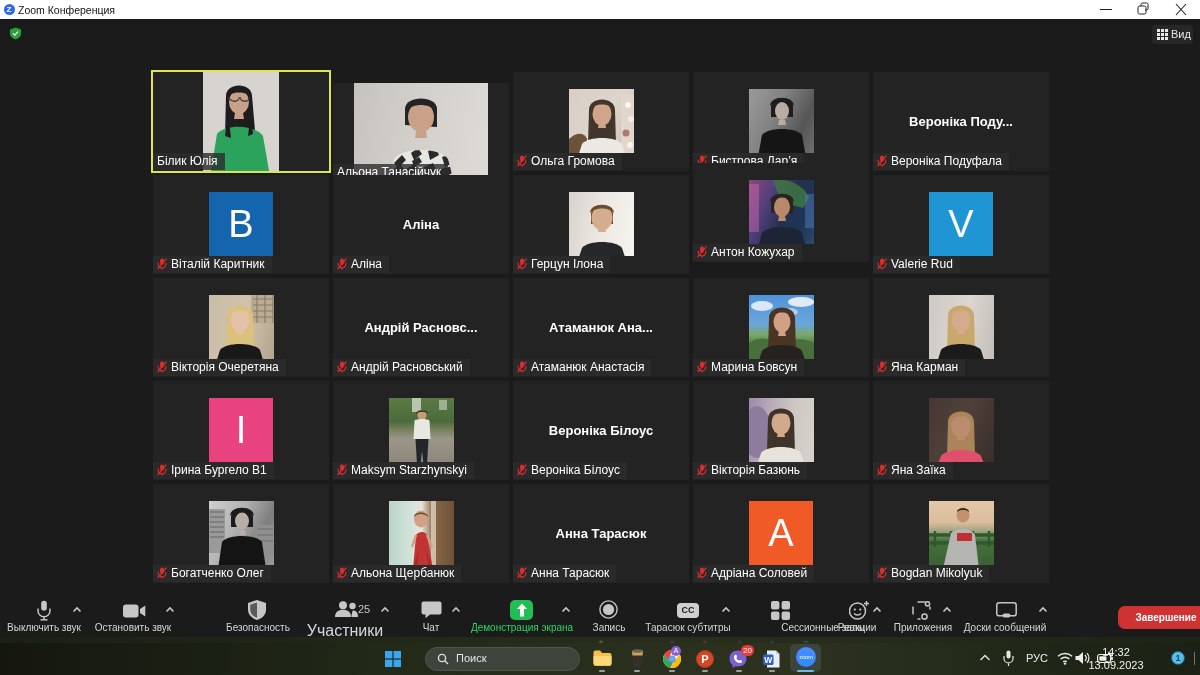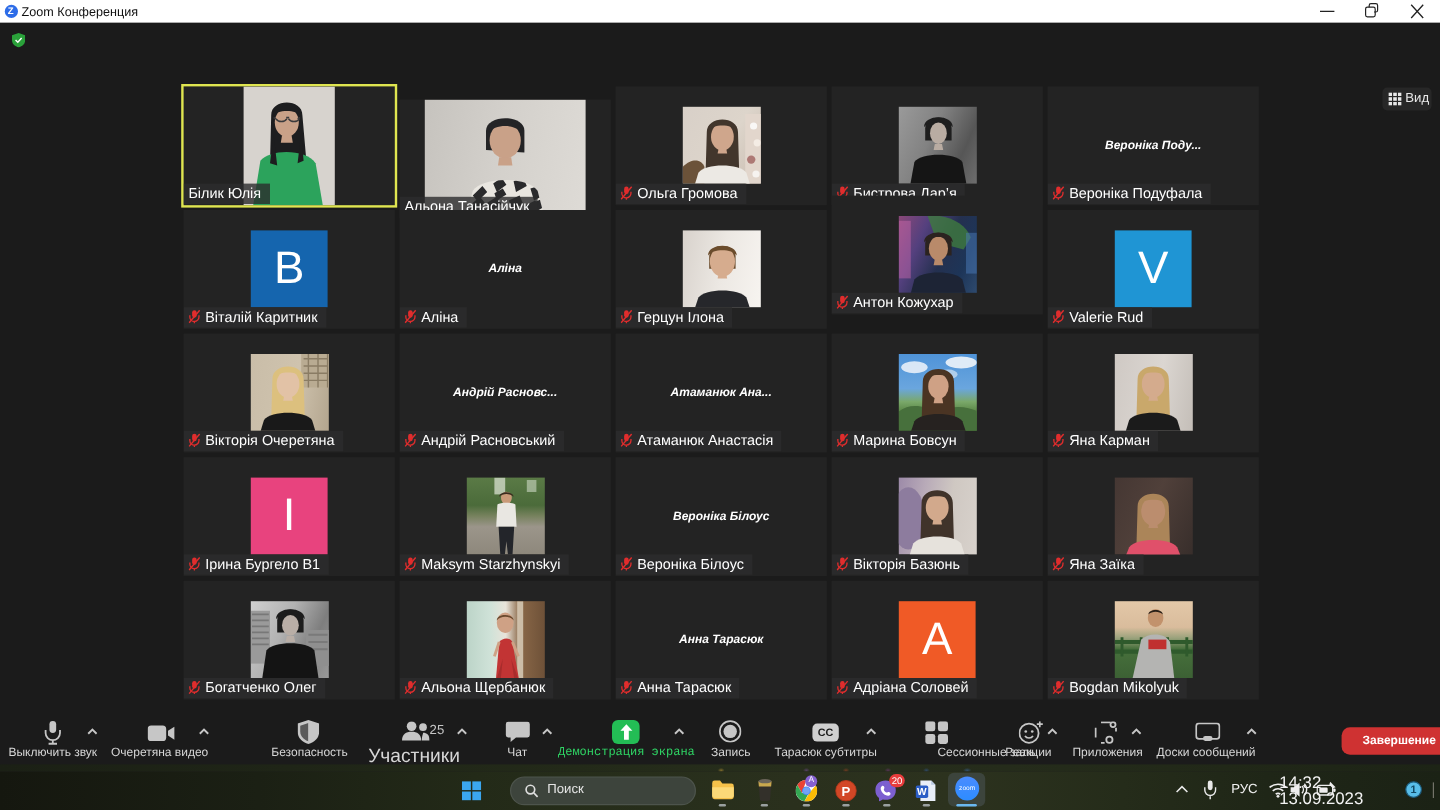--- a/index.html
+++ b/index.html
@@ -11,27 +11,27 @@
 #titlebar { position:absolute; left:0; top:0; width:1200px; height:19px; background:#fff; }
 #zlogo { position:absolute; left:3.5px; top:3.5px; width:11px; height:11px; border-radius:50%;
   background:#2d6ce8; color:#fff; font-size:8px; font-weight:bold; text-align:center; line-height:11px; }
 #ttitle { position:absolute; left:18px; top:3.5px; font-size:10.5px; color:#111; }
 .wbtn { position:absolute; top:0; height:19px; color:#222; }
 
 
 #main { position:absolute; left:0; top:19px; width:1200px; height:618px; background:#1b1b1b; }
 #shield { position:absolute; left:10px; top:8px; }
 #vid { position:absolute; right:7px; top:6px; width:41px; height:19px; background:#272727;
-  border-radius:4px; color:#e8e8e8; font-size:11px;margin-top:48px; }
+  border-radius:4px; color:#e8e8e8; font-size:11px; }
 #vid span { position:absolute; left:19px; top:3px; }
 
 
 .tile { position:absolute; width:176px; height:99px; background:#232323; overflow:hidden; }
 .ctr { position:absolute; left:0; top:0; width:100%; height:100%; display:flex;
-  align-items:center; justify-content:center; color:#fff; font-size:10px; font-weight:bold;font-style:italic; }
+  align-items:center; justify-content:center; color:#fff; font-size:13px; font-weight:bold; }
 .sq { position:absolute; left:56px; top:17px; width:64px; height:64px; display:flex;
   align-items:center; justify-content:center; color:#fff; font-size:38px; font-weight:400; }
 .ph { position:absolute; left:56px; top:17px; width:65px; height:64px; }
 .lbl { position:absolute; left:0; bottom:1px; height:17px; background:rgba(44,44,45,.8);
   color:#fff; font-size:12px; line-height:17px; padding:0 7px 0 4px; white-space:nowrap; }
 .lbl svg { vertical-align:-2px; margin-right:4px; }
 </style>
 </head>
 <body>
 <div id="app">
@@ -471,21 +471,21 @@
           <path d="M1.5 5.5 L5 2 L8.5 5.5" stroke="#c6c6c6" stroke-width="1.6" fill="none"></path>
         </svg>
   <div style="position:absolute;left:-46px;top:603px;width:180px;text-align:center;font-size:10px;color:#d6d6d6;">Выключить звук</div>
   <div style="position:absolute;left:123px;top:585px;"><svg width="23" height="14" viewBox="0 0 23 14">
             <rect x="0" y="0.5" width="15.5" height="13" rx="3" fill="#c6c6c6"></rect>
             <path d="M17 5 L22.3 1.6 V12.4 L17 9 Z" fill="#c6c6c6"></path>
           </svg></div>
   <svg style="position:absolute;left:165px;top:587px" width="10" height="7" viewBox="0 0 10 7">
           <path d="M1.5 5.5 L5 2 L8.5 5.5" stroke="#c6c6c6" stroke-width="1.6" fill="none"></path>
         </svg>
-  <div style="position:absolute;left:43px;top:603px;width:180px;text-align:center;font-size:10px;color:#d6d6d6;">Очеретяна видео</div>
+  <div style="position:absolute;left:43px;top:603px;width:180px;text-align:center;font-size:10px;color:#d6d6d6;">Остановить звук</div>
   <div style="position:absolute;left:248px;top:581px;"><svg width="18" height="20" viewBox="0 0 18 20">
             <path d="M9 0 L18 3 V9.5 C18 15 14 18.4 9 20 C4 18.4 0 15 0 9.5 V3 Z" fill="#c6c6c6"></path>
             <path d="M9 2.4 L2.2 4.8 V9.6 C2.2 13.6 5.2 16.4 9 17.8 Z" fill="#5a5a5a"></path>
             <path d="M9 2.4 L15.8 4.8 V9.6 C15.8 13.6 12.8 16.4 9 17.8 Z" fill="#c6c6c6"></path>
           </svg></div>
   <div style="position:absolute;left:168px;top:603px;width:180px;text-align:center;font-size:10px;color:#d6d6d6;">Безопасность</div>
   <div style="position:absolute;left:334px;top:582px;"><svg width="24" height="17" viewBox="0 0 24 17">
             <g fill="#c6c6c6">
               <circle cx="9" cy="4.2" r="4"></circle>
               <path d="M1 16 C1 10.8 4.4 8.8 9 8.8 C13.6 8.8 17 10.8 17 16 Z"></path>
@@ -505,21 +505,21 @@
           <path d="M1.5 5.5 L5 2 L8.5 5.5" stroke="#c6c6c6" stroke-width="1.6" fill="none"></path>
         </svg>
   <div style="position:absolute;left:341px;top:603px;width:180px;text-align:center;font-size:10px;color:#d6d6d6;">Чат</div>
   <div style="position:absolute;left:510px;top:581px;width:23px;height:20px;background:#23bd55;border-radius:5px;"></div>
   <svg style="position:absolute;left:515.5px;top:584px" width="12" height="14" viewBox="0 0 12 14">
           <path d="M6 0.5 L11 6 H8 V13.5 H4 V6 H1 Z" fill="#fff"></path>
         </svg>
   <svg style="position:absolute;left:561px;top:587px" width="10" height="7" viewBox="0 0 10 7">
           <path d="M1.5 5.5 L5 2 L8.5 5.5" stroke="#c6c6c6" stroke-width="1.6" fill="none"></path>
         </svg>
-  <div style="position:absolute;left:432px;top:603px;width:180px;text-align:center;font-size:10px;color:#2fd565;font-family:Liberation Mono, monospace;">Демонстрация экрана</div>
+  <div style="position:absolute;left:432px;top:603px;width:180px;text-align:center;font-size:10px;color:#2fd565;">Демонстрация экрана</div>
   <div style="position:absolute;left:599px;top:581px;"><svg width="19" height="19" viewBox="0 0 19 19">
             <circle cx="9.5" cy="9.5" r="8.6" fill="none" stroke="#c6c6c6" stroke-width="1.4"></circle>
             <circle cx="9.5" cy="9.5" r="5.6" fill="#c6c6c6"></circle>
           </svg></div>
   <div style="position:absolute;left:519px;top:603px;width:180px;text-align:center;font-size:10px;color:#d6d6d6;">Запись</div>
   <div style="position:absolute;left:677px;top:584px;width:22px;height:15px;background:#cfcfcf;border-radius:4px;color:#1a1a1a;font-size:9px;font-weight:bold;text-align:center;line-height:15px;">CC</div>
   <svg style="position:absolute;left:721px;top:587px" width="10" height="7" viewBox="0 0 10 7">
           <path d="M1.5 5.5 L5 2 L8.5 5.5" stroke="#c6c6c6" stroke-width="1.6" fill="none"></path>
         </svg>
   <div style="position:absolute;left:598px;top:603px;width:180px;text-align:center;font-size:10px;color:#d6d6d6;">Тарасюк субтитры</div>
@@ -661,18 +661,18 @@
   <svg style="position:absolute;left:1075px;top:8px" width="15" height="14" viewBox="0 0 15 14">
         <path d="M0.5 5 h3 L8 1 v12 L3.5 9 h-3 Z" fill="#eee"></path>
         <path d="M10 4 a4.5 4.5 0 0 1 0 6 M12 2.2 a7 7 0 0 1 0 9.6" stroke="#eee" stroke-width="1.2" fill="none"></path>
       </svg>
   <svg style="position:absolute;left:1097px;top:8px" width="17" height="14" viewBox="0 0 17 14">
         <rect x="0.6" y="3.5" width="13" height="8" rx="2" fill="none" stroke="#eee" stroke-width="1.2"></rect>
         <rect x="14" y="6" width="2" height="3" rx="1" fill="#eee"></rect>
         <rect x="2.4" y="5.3" width="7" height="4.4" rx="1" fill="#eee"></rect>
         <path d="M11.5 0.5 l4.5 4.5 l-2.2 0.8 l-3 -3 Z" fill="#eee"></path>
       </svg>
-  <div style="position:absolute;left:1066px;top:2.5px;width:100px;text-align:left;font-size:14px;color:#f2f2f2;line-height:13px;">14:32<br>13.09.2023</div>
+  <div style="position:absolute;left:1066px;top:2.5px;width:100px;text-align:center;font-size:11px;color:#f2f2f2;line-height:13px;">14:32<br>13.09.2023</div>
   <div style="position:absolute;left:1171px;top:8px;width:14px;height:14px;border-radius:50%;background:#58bde8;border:1px solid #1c5a7a;color:#124a66;font-size:9px;font-weight:bold;text-align:center;line-height:12px;">1</div>
       <div style="position:absolute;left:1194px;top:9px;width:1px;height:13px;background:#74746a;"></div>
   </div>
 
 </div>
 
 </body></html>

